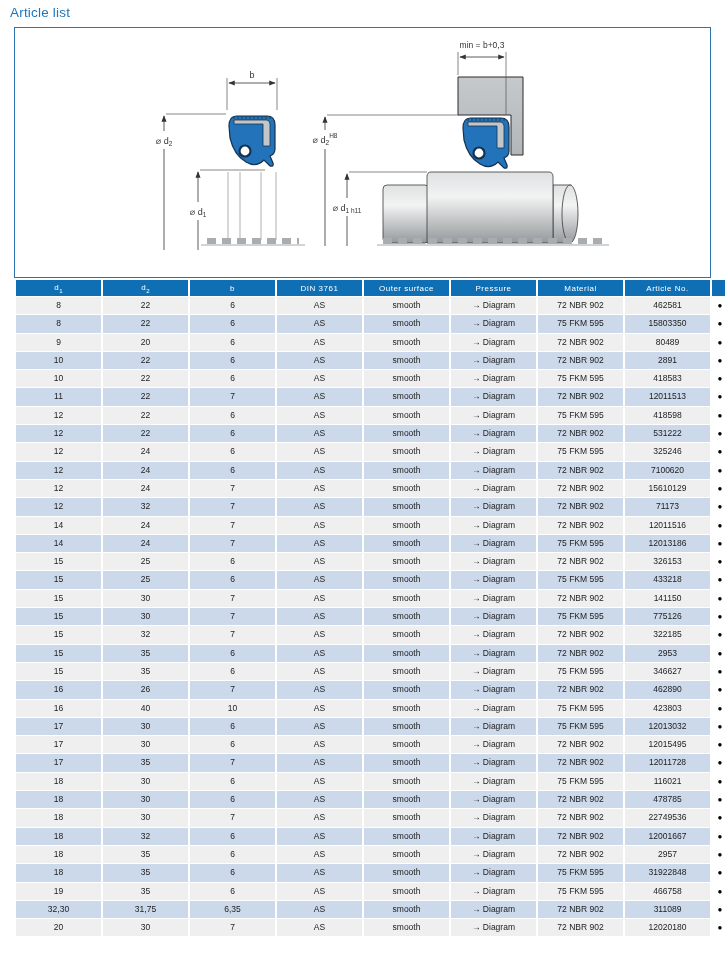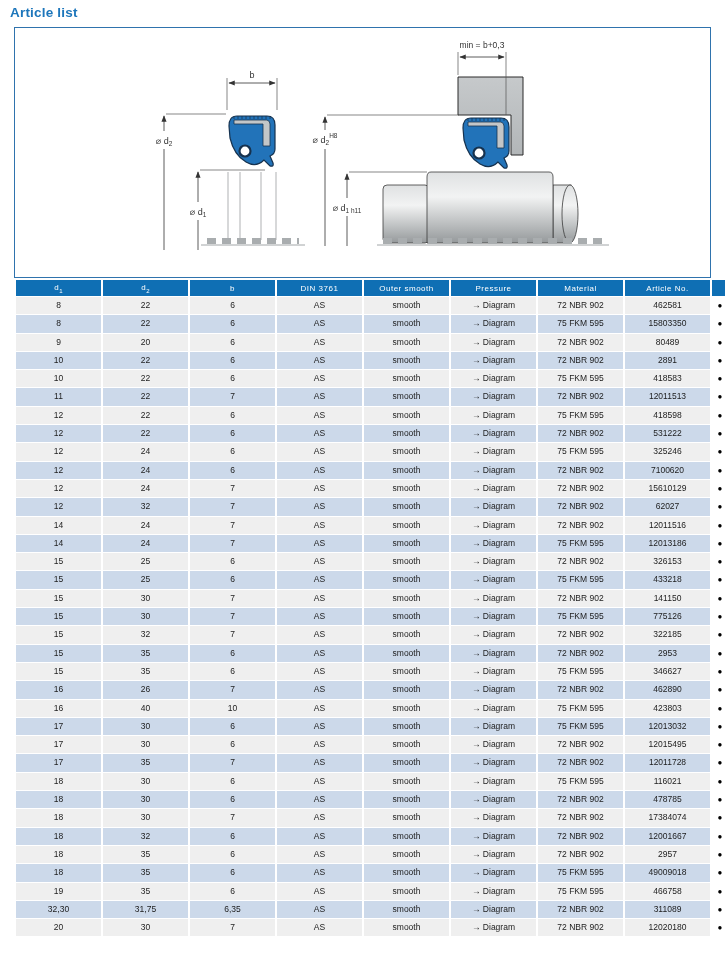--- a/index.html
+++ b/index.html
@@ -3,21 +3,21 @@
 <meta charset="utf-8">
 <style>
   html,body{margin:0;padding:0;}
   body{
     width:725px;height:970px;position:relative;background:#fff;
     font-family:"Liberation Sans","DejaVu Sans",sans-serif;
     -webkit-font-smoothing:antialiased;
   }
   .page-title{
     position:absolute;left:10px;top:5px;
-    font-size:13.5px;color:#1d76bb;font-weight:700;letter-spacing:.2px;
+    font-size:13.5px;color:#1d76bb;font-weight:400;letter-spacing:.2px;
   }
   .diagram-box{
     position:absolute;left:14px;top:27px;width:695px;height:249px;
     border:1px solid #2f73ad;background:#fff;box-sizing:content-box;
   }
   .diagram-box svg{display:block;}
   .table-wrap{position:absolute;left:14px;top:279px;width:703px;}
   table.article-table{
     border-collapse:separate;border-spacing:2px 1px;width:703px;table-layout:fixed;
   }
@@ -131,21 +131,21 @@
       <col style="width:85px">
         <col style="width:85px">
         <col style="width:16px">
     </colgroup>
     <thead>
       <tr data-name="table-header-row">
           <th data-name="column-header-d1"><span>d</span><sub>1</sub></th>
           <th data-name="column-header-d2"><span>d</span><sub>2</sub></th>
           <th data-name="column-header-b"><span>b</span></th>
           <th data-name="column-header-din"><span>DIN 3761</span></th>
-          <th data-name="column-header-outer-surface"><span>Outer smooth</span></th>
+          <th data-name="column-header-outer-surface"><span>Outer surface</span></th>
           <th data-name="column-header-pressure"><span>Pressure</span></th>
           <th data-name="column-header-material"><span>Material</span></th>
           <th data-name="column-header-article-no"><span>Article No.</span></th>
           <th class="dot-head" data-name="column-header-availability"></th>
         </tr>
     </thead>
     <tbody data-name="article-table-body">
         <tr class="odd" data-name="table-row">
           <td data-name="cell-d1">8</td>
           <td data-name="cell-d2">22</td>
@@ -268,21 +268,21 @@
           <td class="dot-cell" data-name="cell-availability"><span data-name="availability-dot-icon">●</span></td>
         </tr>
         <tr class="even" data-name="table-row">
           <td data-name="cell-d1">12</td>
           <td data-name="cell-d2">32</td>
           <td data-name="cell-b">7</td>
           <td data-name="cell-din">AS</td>
           <td data-name="cell-outer-surface">smooth</td>
           <td data-name="cell-pressure"><span data-name="pressure-diagram-link">→ Diagram</span></td>
           <td data-name="cell-material">72 NBR 902</td>
-          <td data-name="cell-article-no">62027</td>
+          <td data-name="cell-article-no">71173</td>
           <td class="dot-cell" data-name="cell-availability"><span data-name="availability-dot-icon">●</span></td>
         </tr>
         <tr class="odd" data-name="table-row">
           <td data-name="cell-d1">14</td>
           <td data-name="cell-d2">24</td>
           <td data-name="cell-b">7</td>
           <td data-name="cell-din">AS</td>
           <td data-name="cell-outer-surface">smooth</td>
           <td data-name="cell-pressure"><span data-name="pressure-diagram-link">→ Diagram</span></td>
           <td data-name="cell-material">72 NBR 902</td>
@@ -455,21 +455,21 @@
           <td class="dot-cell" data-name="cell-availability"><span data-name="availability-dot-icon">●</span></td>
         </tr>
         <tr class="odd" data-name="table-row">
           <td data-name="cell-d1">18</td>
           <td data-name="cell-d2">30</td>
           <td data-name="cell-b">7</td>
           <td data-name="cell-din">AS</td>
           <td data-name="cell-outer-surface">smooth</td>
           <td data-name="cell-pressure"><span data-name="pressure-diagram-link">→ Diagram</span></td>
           <td data-name="cell-material">72 NBR 902</td>
-          <td data-name="cell-article-no">17384074</td>
+          <td data-name="cell-article-no">22749536</td>
           <td class="dot-cell" data-name="cell-availability"><span data-name="availability-dot-icon">●</span></td>
         </tr>
         <tr class="even" data-name="table-row">
           <td data-name="cell-d1">18</td>
           <td data-name="cell-d2">32</td>
           <td data-name="cell-b">6</td>
           <td data-name="cell-din">AS</td>
           <td data-name="cell-outer-surface">smooth</td>
           <td data-name="cell-pressure"><span data-name="pressure-diagram-link">→ Diagram</span></td>
           <td data-name="cell-material">72 NBR 902</td>
@@ -488,21 +488,21 @@
           <td class="dot-cell" data-name="cell-availability"><span data-name="availability-dot-icon">●</span></td>
         </tr>
         <tr class="even" data-name="table-row">
           <td data-name="cell-d1">18</td>
           <td data-name="cell-d2">35</td>
           <td data-name="cell-b">6</td>
           <td data-name="cell-din">AS</td>
           <td data-name="cell-outer-surface">smooth</td>
           <td data-name="cell-pressure"><span data-name="pressure-diagram-link">→ Diagram</span></td>
           <td data-name="cell-material">75 FKM 595</td>
-          <td data-name="cell-article-no">49009018</td>
+          <td data-name="cell-article-no">31922848</td>
           <td class="dot-cell" data-name="cell-availability"><span data-name="availability-dot-icon">●</span></td>
         </tr>
         <tr class="odd" data-name="table-row">
           <td data-name="cell-d1">19</td>
           <td data-name="cell-d2">35</td>
           <td data-name="cell-b">6</td>
           <td data-name="cell-din">AS</td>
           <td data-name="cell-outer-surface">smooth</td>
           <td data-name="cell-pressure"><span data-name="pressure-diagram-link">→ Diagram</span></td>
           <td data-name="cell-material">75 FKM 595</td>

